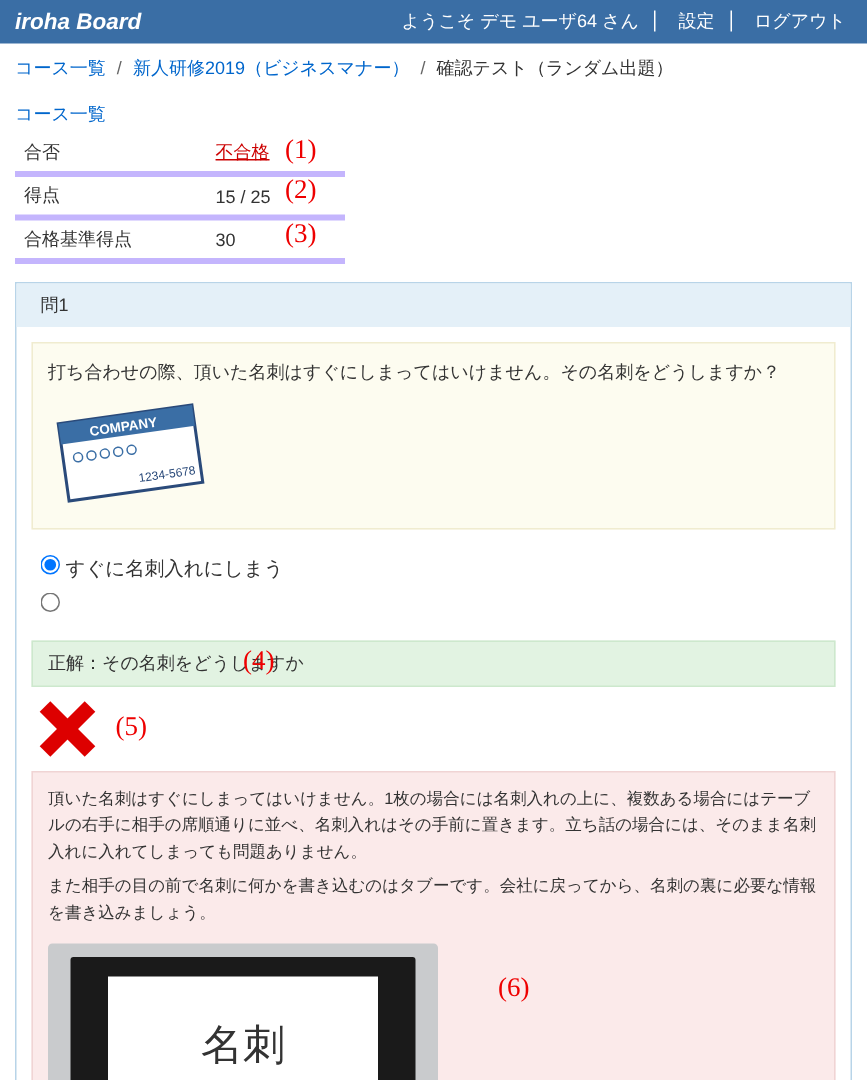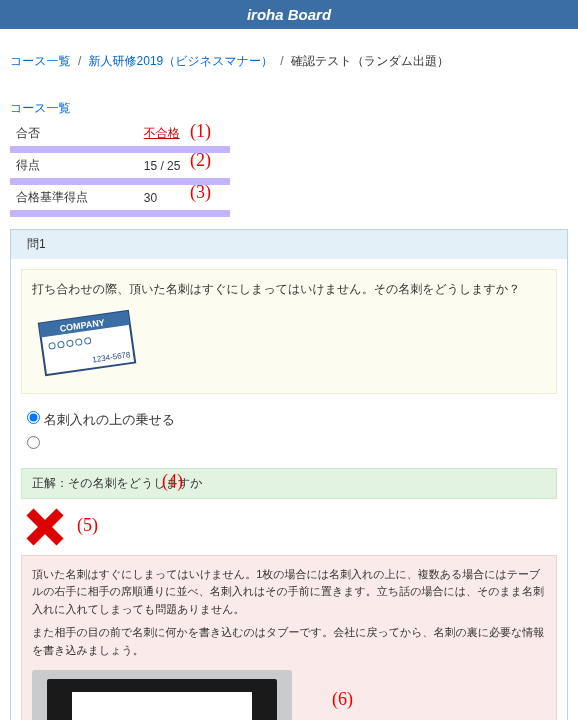--- a/index.html
+++ b/index.html
@@ -1,29 +1,29 @@
 <!DOCTYPE html>
 <html><head>
 <meta charset="utf-8">
 <style>
   * { box-sizing: border-box; margin: 0; padding: 0; }
   body { font-family: "Meiryo", "Hiragino Kaku Gothic Pro", sans-serif; font-size: 12px; background: #fff; color: #333; width: 578px; }
-  .header { background: #3a6ea5; color: #fff; padding: 6px 10px; display: flex; justify-content: space-between; align-items: center; flex-direction: column; }
+  .header { background: #3a6ea5; color: #fff; padding: 6px 10px; display: flex; justify-content: space-between; align-items: center; }
   .header .brand { font-weight: bold; font-size: 15px; font-style: italic; }
   .header .right { font-size: 12px; }
   .header .right span { padding: 0 4px; }
   .header .sep { border-left: 1px solid #fff; margin: 0 3px; }
-  .breadcrumb { padding: 24px 10px; font-size: 12px; }
+  .breadcrumb { padding: 8px 10px; font-size: 12px; }
   .breadcrumb a { color: #0066cc; text-decoration: none; }
   .breadcrumb .slash { color: #666; padding: 0 4px; }
   .content { padding: 0 10px; }
   .section-title { color: #0066cc; font-size: 12px; margin: 6px 0 4px; }
   .result-table { width: 220px; border-collapse: collapse; }
   .result-table td { padding: 4px 6px; font-size: 12px; }
-  .result-table tr { border-bottom: 7px solid #c4b5fd; }
+  .result-table tr { border-bottom: 4px solid #c4b5fd; }
   .fail { color: #cc0000; text-decoration: underline; }
   .annot { color: #ee0000; font-family: serif; font-size: 18px; display: inline-block; }
   .annot-row { position: relative; }
   .annot-pos { position: absolute; left: 180px; top: 0; }
   .qblock { border: 1px solid #b8d4e8; margin-top: 12px; }
   .qhead { background: #e4f0f8; padding: 6px 16px; font-size: 12px; }
   .qbody { padding: 10px; }
   .qtext { background: #fdfcf0; border: 1px solid #f0ecd0; padding: 10px 10px 14px; font-size: 12px; line-height: 1.6; }
   .card-illust { margin-top: 8px; }
   .options { margin: 14px 0 10px 6px; font-size: 13px; line-height: 1.9; }
@@ -38,20 +38,27 @@
   .meishi-card { background: #fff; width: 180px; height: 95px; display: flex; align-items: center; justify-content: center; font-size: 28px; font-family: serif; }
   .photo-annot { position: absolute; left: 300px; top: 15px; }
   .correct .annot { position: absolute; left: 140px; top: 2px; }
   svg { display: block; }
 </style>
 </head>
 <body>
 
 <div class="header">
   <div class="brand">iroha Board</div>
+  <div class="right">
+    <span>ようこそ デモ ユーザ64 さん</span>
+    <span class="sep"></span>
+    <span>設定</span>
+    <span class="sep"></span>
+    <span>ログアウト</span>
+  </div>
 </div>
 
 <div class="breadcrumb">
   <a href="#">コース一覧</a>
   <span class="slash">/</span>
   <a href="#">新人研修2019（ビジネスマナー）</a>
   <span class="slash">/</span>
   <span>確認テスト（ランダム出題）</span>
 </div>
 
@@ -100,21 +107,21 @@
               <circle cx="38" cy="34" r="3" fill="none" stroke="#3a6ea5"></circle>
               <circle cx="47" cy="34" r="3" fill="none" stroke="#3a6ea5"></circle>
               <circle cx="56" cy="34" r="3" fill="none" stroke="#3a6ea5"></circle>
               <text x="58" y="56" fill="#2a4a7a" font-size="8">1234-5678</text>
             </g>
           </svg>
         </div>
       </div>
 
       <div class="options">
-        <label><input type="radio" name="q1" checked="" style=""> <span>名刺入れの上の乗せる</span></label>
+        <label><input type="radio" name="q1" checked="" style=""> <span>すぐに名刺入れにしまう</span></label>
         <label><input type="radio" name="q1" style=""> </label>
       </div>
 
       <div class="correct">
         <span>正解：その名刺をどうしますか</span>
         <span class="annot">(4)</span>
       </div>
 
       <div class="wrong-x">
         <svg width="40" height="40" viewBox="0 0 40 40">

